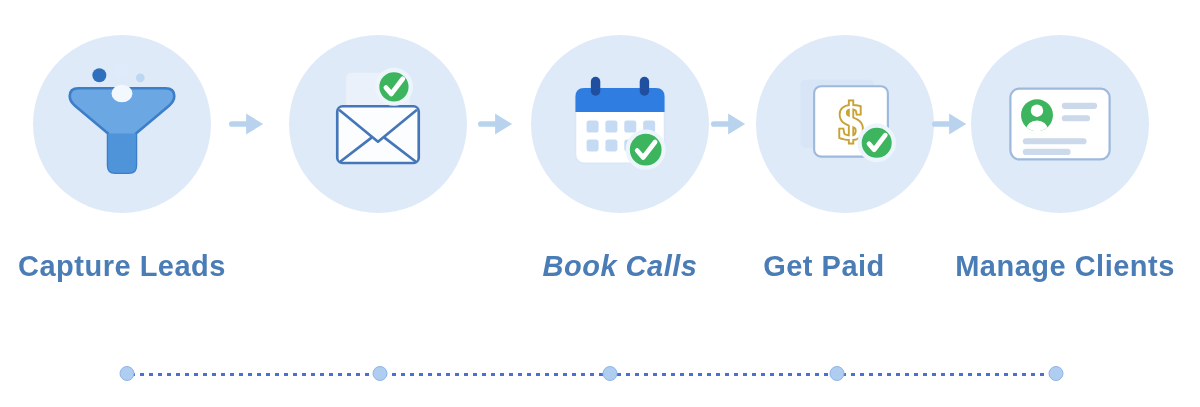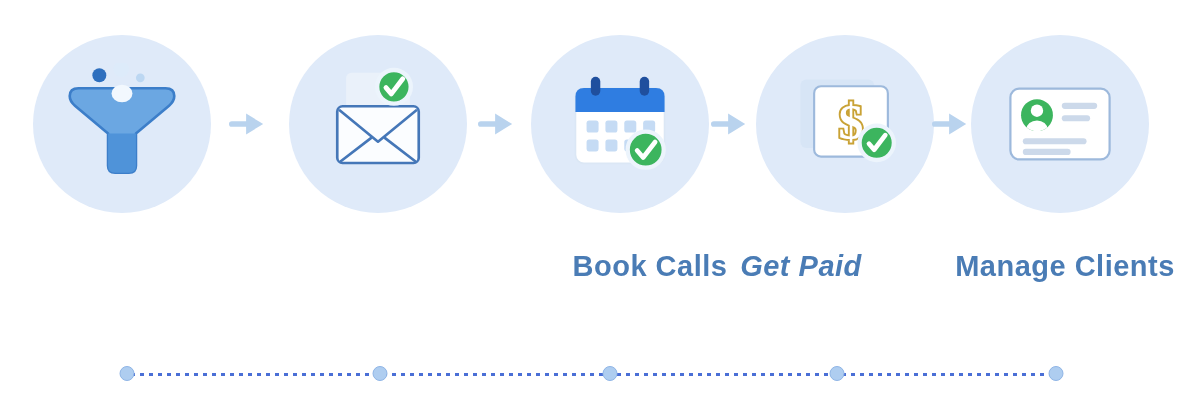--- a/index.html
+++ b/index.html
@@ -135,22 +135,23 @@
   </svg>
   <svg class="flow-arrow" style="left:711px;" viewBox="0 0 40 40">
     <path d="M3 20 H20" stroke="#b9d3ee" stroke-width="6" stroke-linecap="round"></path>
     <path d="M18 9 L36 20 L18 31 Z" fill="#b9d3ee"></path>
   </svg>
   <svg class="flow-arrow" style="left:932px;" viewBox="0 0 40 40">
     <path d="M3 20 H20" stroke="#b9d3ee" stroke-width="6" stroke-linecap="round"></path>
     <path d="M18 9 L36 20 L18 31 Z" fill="#b9d3ee"></path>
   </svg>
 
-  <div class="step-label" style="left:550px; width:200px;">Book Calls</div>
-  <div class="step-label" style="left:711px; width:180px;font-style:italic;">Get Paid</div>
+  <div class="step-label" style="left:2px;   width:240px;">Capture Leads</div>
+  <div class="step-label" style="left:520px; width:200px;font-style:italic;">Book Calls</div>
+  <div class="step-label" style="left:734px; width:180px;">Get Paid</div>
   <div class="step-label" style="left:925px; width:280px;">Manage Clients</div>
 
   <div class="timeline">
     <div class="timeline-line"></div>
     <div class="timeline-node" style="left:0%;"></div>
     <div class="timeline-node" style="left:27.2%;"></div>
     <div class="timeline-node" style="left:52%;"></div>
     <div class="timeline-node" style="left:76.4%;"></div>
     <div class="timeline-node" style="left:100%;"></div>
   </div>

